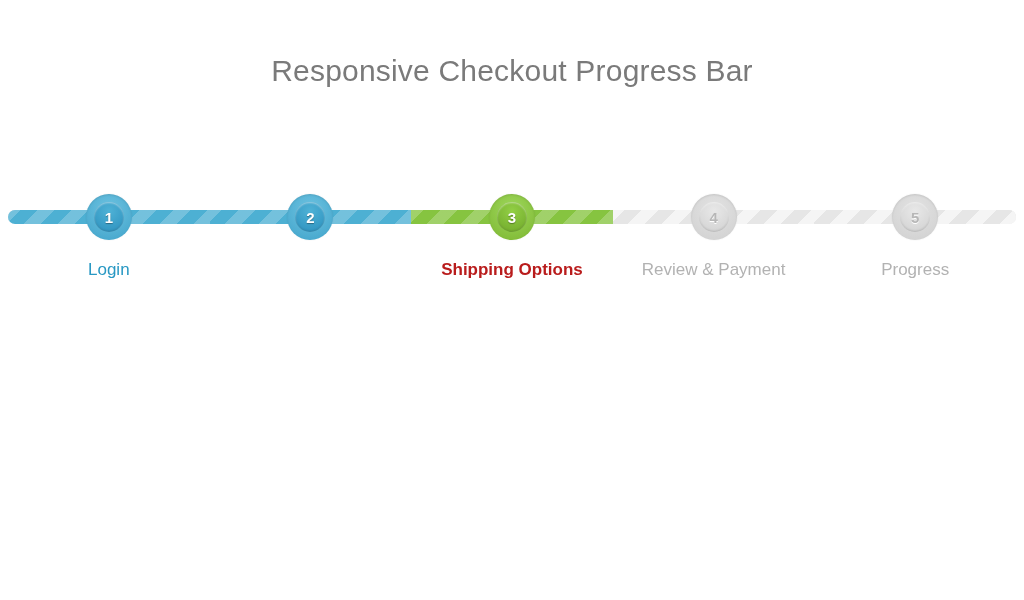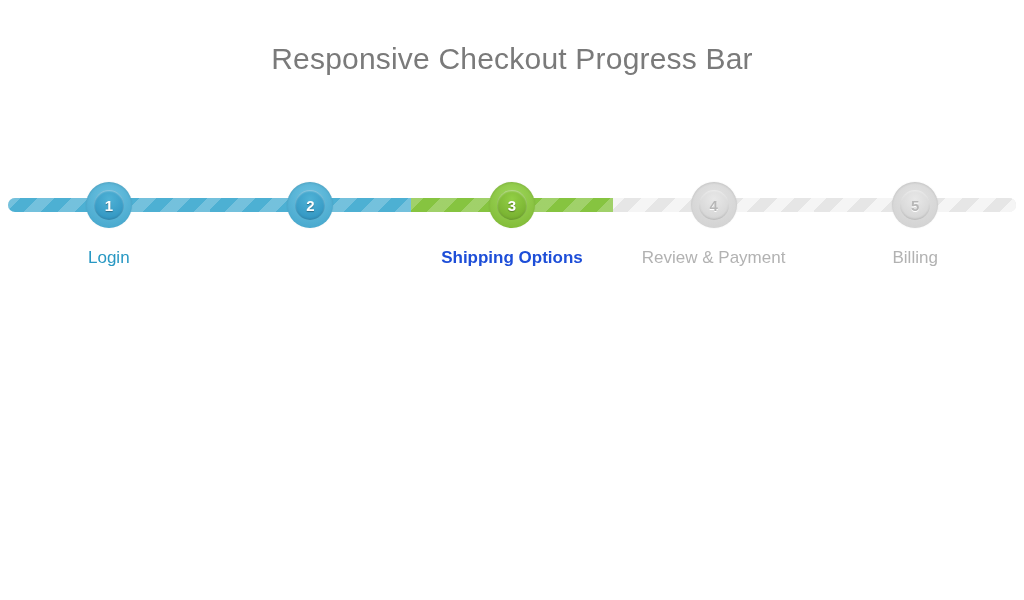--- a/index.html
+++ b/index.html
@@ -2,21 +2,21 @@
 <html><head>
 <meta charset="utf-8">
 <style>
   * { box-sizing: border-box; margin: 0; padding: 0; }
   html, body { width: 1024px; height: 600px; background: #fff; font-family: "Lucida Sans Unicode", "Lucida Grande", "Segoe UI", Verdana, sans-serif; }
   h1.title {
     text-align: center;
     font-weight: 400;
     color: #7a7a7a;
     font-size: 30px;
-    padding-top: 42px;
+    padding-top: 54px;
     letter-spacing: 0.2px;
   }
   .progress-wrap {
     position: relative;
     width: 1008px;
     margin: 100px auto 0;
     height: 140px;
   }
   .track {
     position: absolute;
@@ -106,21 +106,21 @@
   .disc-inner.green { background: radial-gradient(circle at 50% 30%, #92cf45, #6fa72a); color:#fff; text-shadow:0 1px 1px rgba(0,0,0,0.35); }
   .disc-inner.gray  { background: radial-gradient(circle at 50% 30%, #e8e8e8, #d0d0d0); color:#b7b7b7; text-shadow:0 1px 0 #fff; }
   .label {
     margin-top: 26px;
     font-size: 17px;
     font-weight: 600;
     text-align: left;
     white-space: nowrap;
   }
   .label.blue  { color: #2898c3; font-weight: 500; }
-  .label.green { color: #1d4ed8; font-weight: 700; }
+  .label.green { color: #b91c1c; font-weight: 700; }
   .label.gray  { color: #b2b2b2; font-weight: 500; }
 </style>
 </head>
 <body>
 
 <h1 class="title">Responsive Checkout Progress Bar</h1>
 
 <div class="progress-wrap">
   <div class="track" id="track">
       <div class="seg stripes-blue"></div>
@@ -150,16 +150,16 @@
       <div class="step">
         <div class="disc-outer gray">
           <div class="disc-inner gray">4</div>
         </div>
         <div class="label gray">Review &amp; Payment</div>
       </div>
       <div class="step">
         <div class="disc-outer gray">
           <div class="disc-inner gray">5</div>
         </div>
-        <div class="label gray">Billing</div>
+        <div class="label gray">Progress</div>
       </div>
     </div>
 </div>
 
 </body></html>

